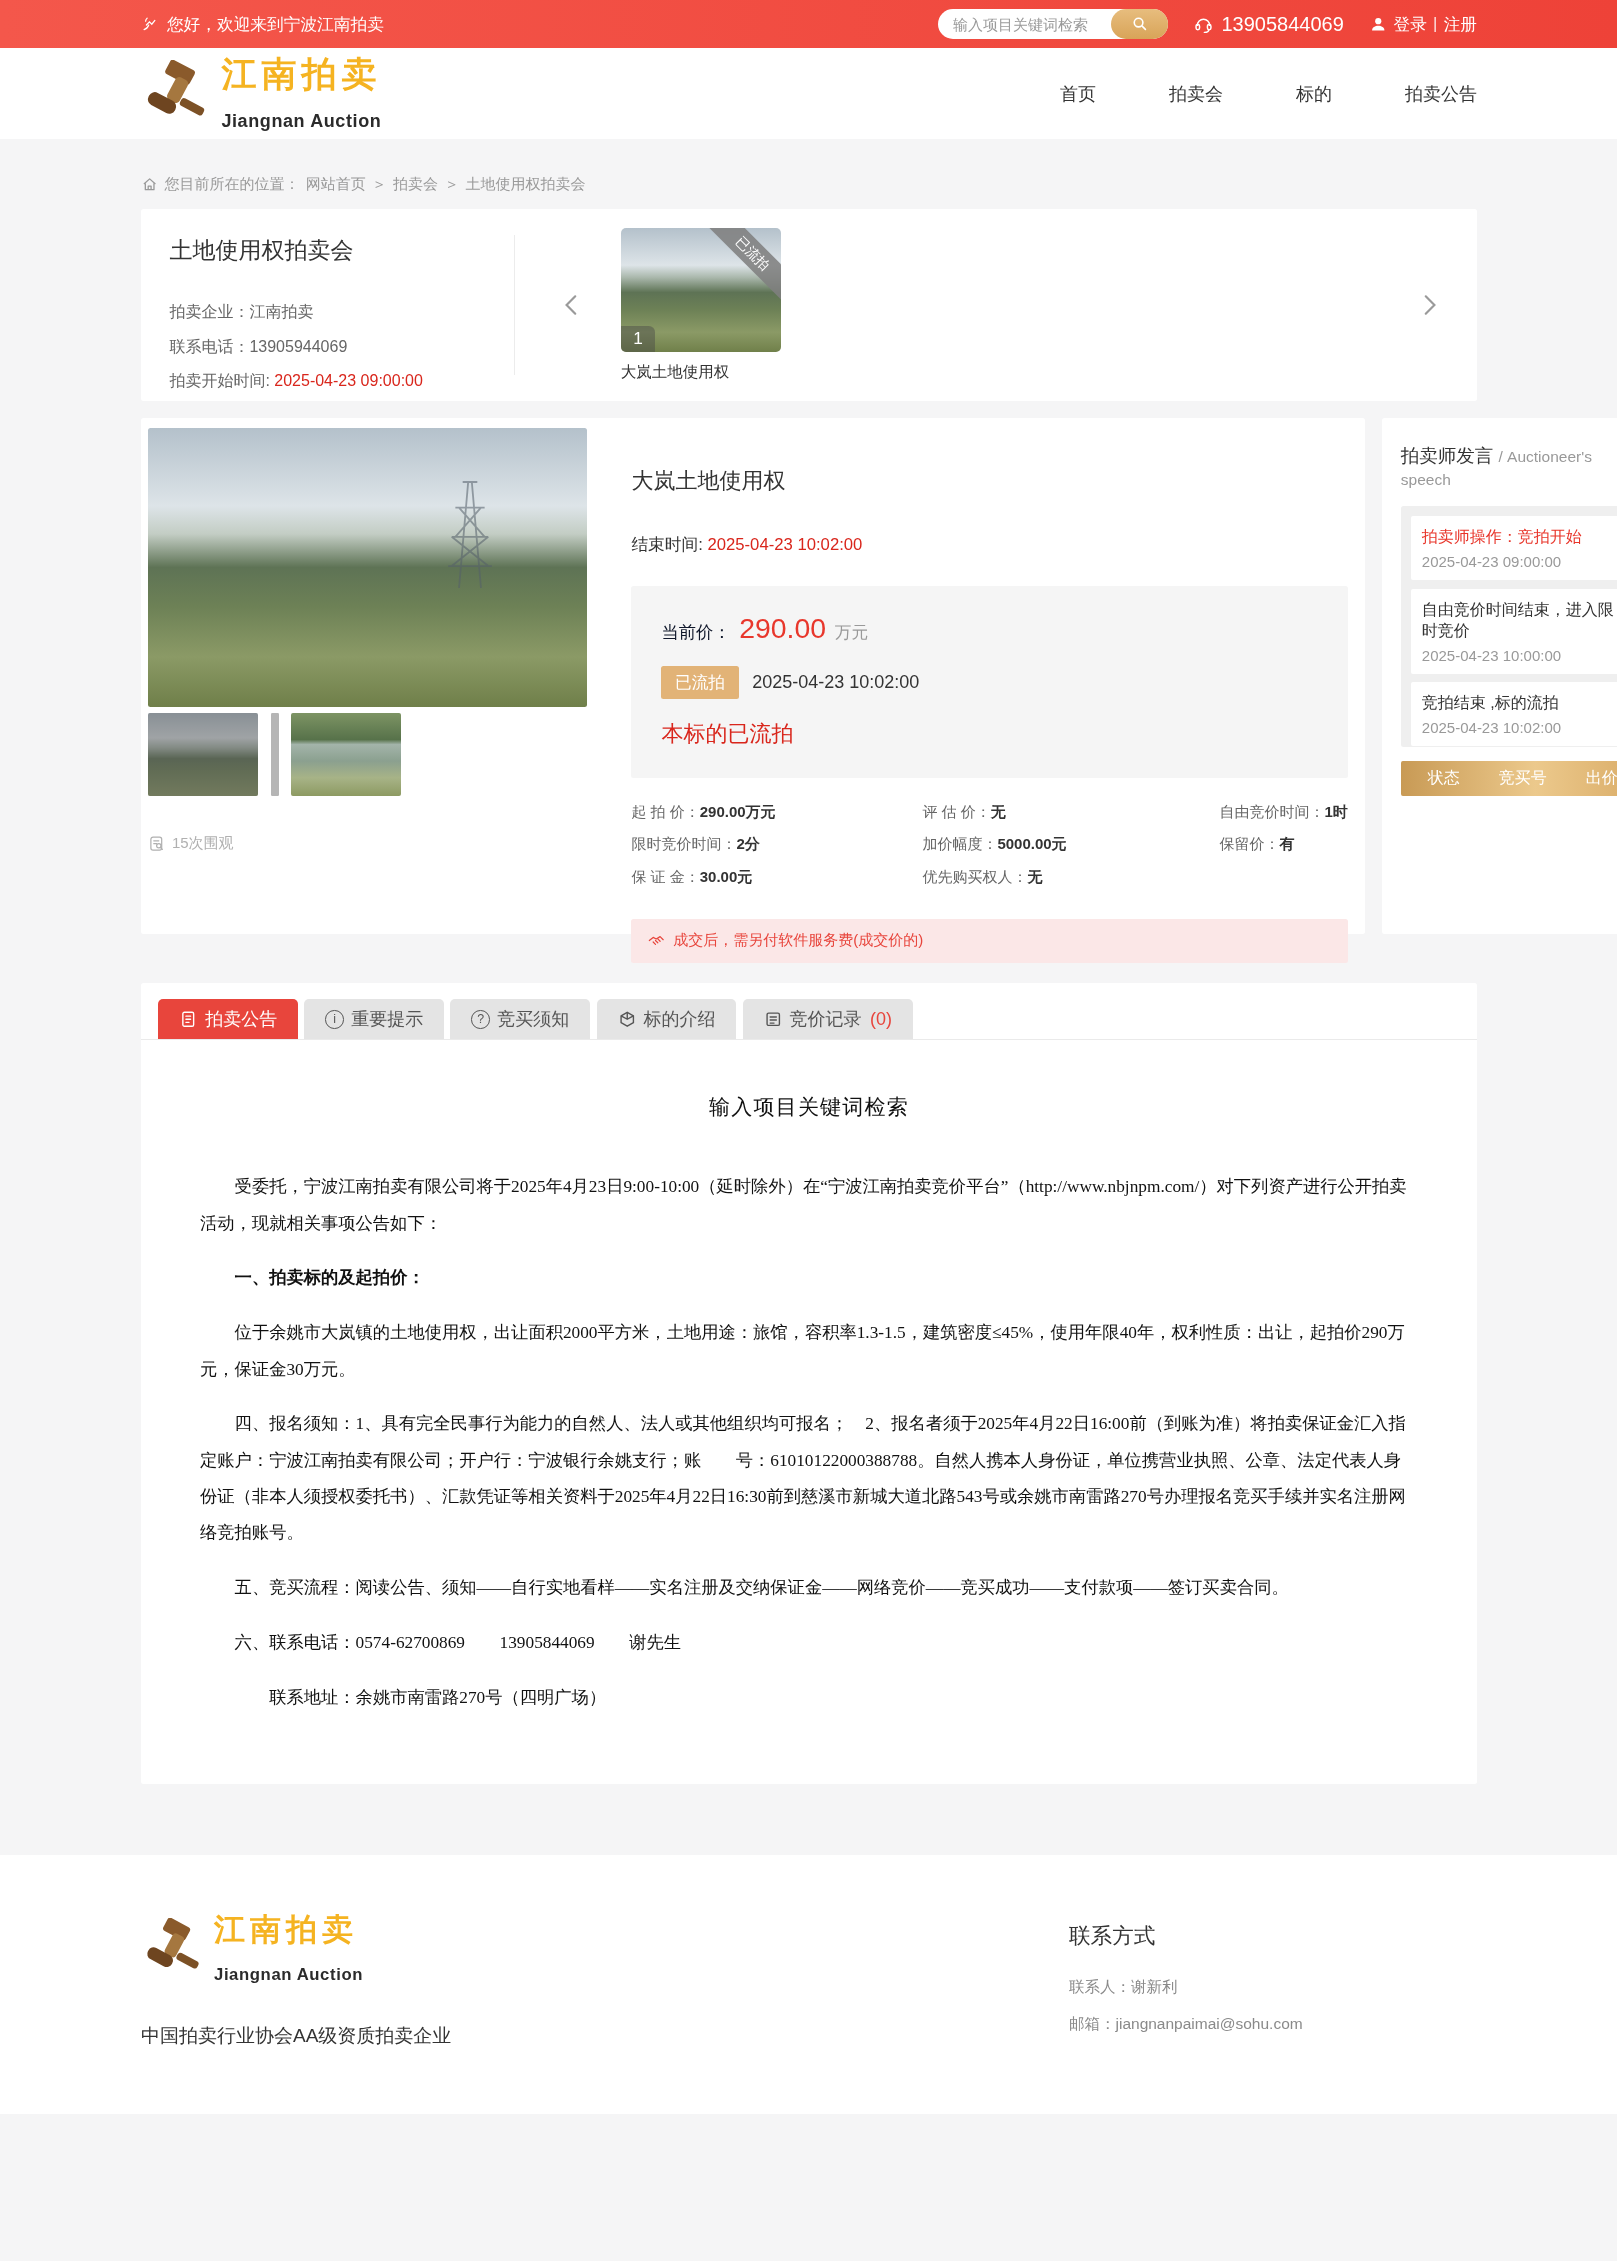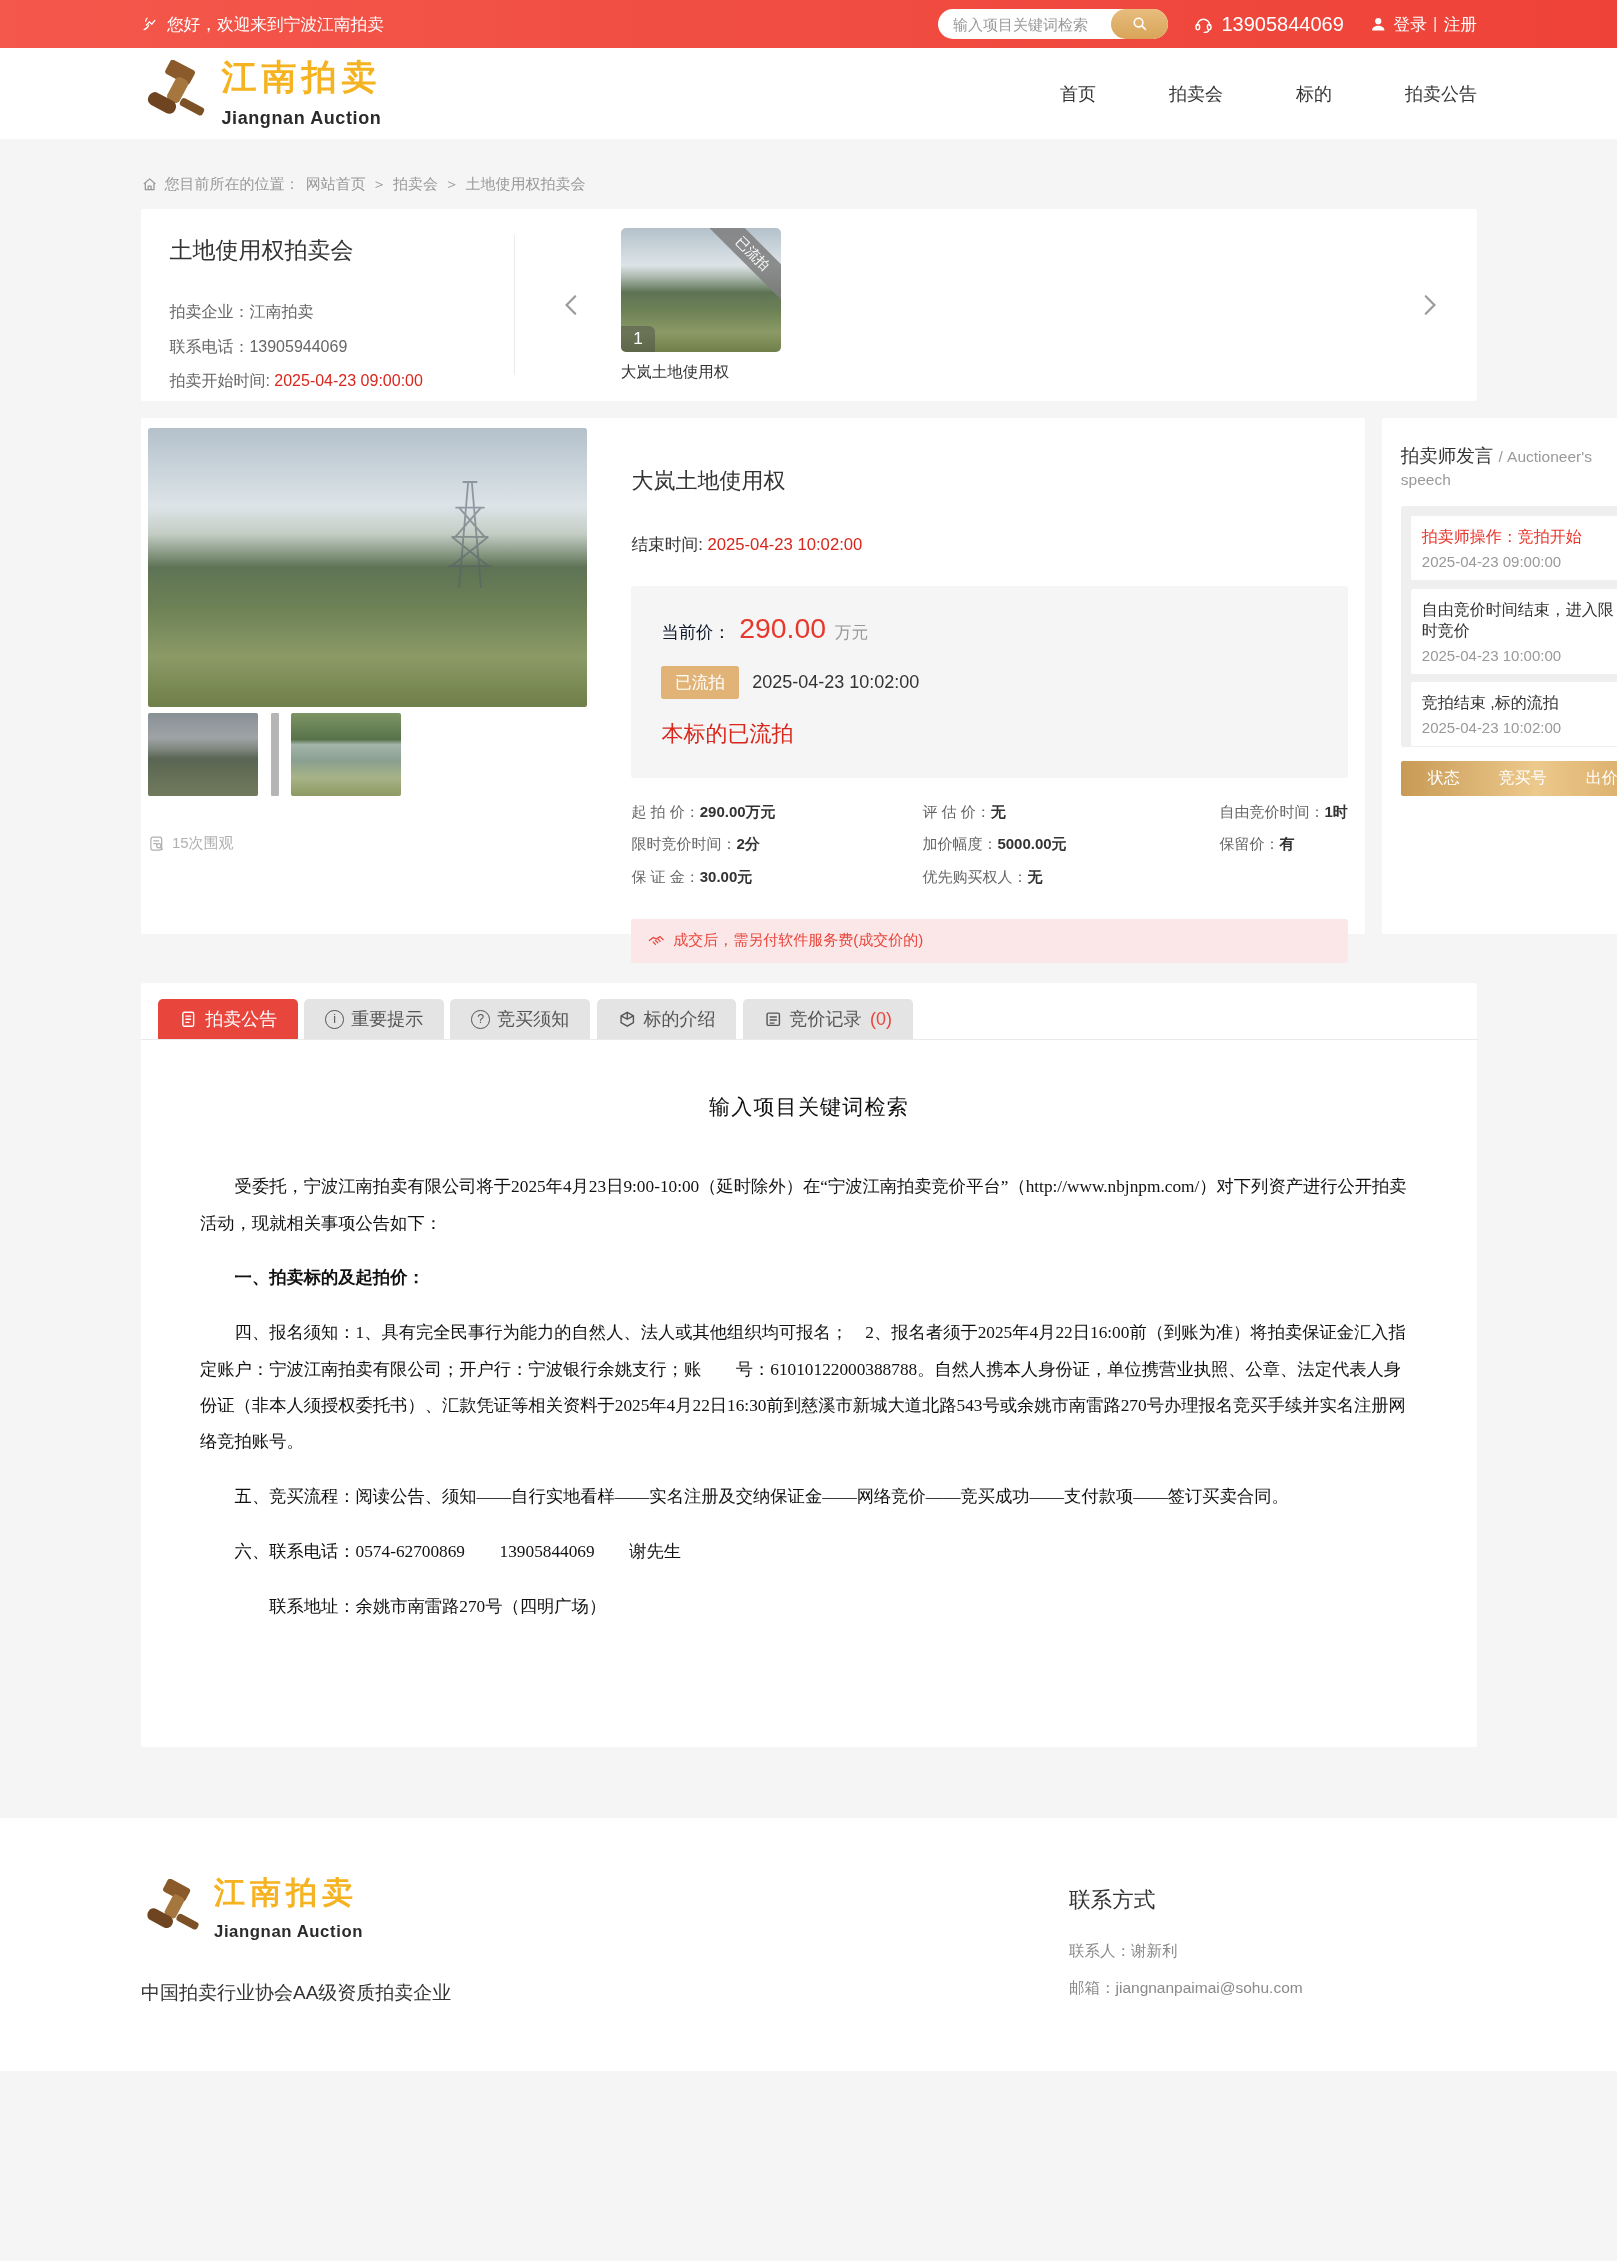--- a/index.html
+++ b/index.html
@@ -32,21 +32,21 @@
   }
   .phone { display: flex; align-items: center; gap: 7.4px; font-size: 20px; }
   .auth { display: flex; align-items: center; gap: 6.2px; font-size: 16.7px; }
   .auth .sep { opacity: .85; }
 
   
   .header { height: 91px; background: #fff; }
   .header-in { height: 100%; display: flex; align-items: center; justify-content: space-between; }
   .logo { display: flex; align-items: center; gap: 12.4px; }
   .logo-cn { font-size: 35px; font-weight: bold; color: #f5b321; letter-spacing: 5px; line-height: 1; }
-  .logo-en { font-size: 18px; font-weight: bold; color: #2b2b2b; letter-spacing: 0.6px; margin-top: 14px; text-align: center; }
+  .logo-en { font-size: 18px; font-weight: bold; color: #2b2b2b; letter-spacing: 0.6px; margin-top: 20px; }
   .nav { display: flex; gap: 73px; font-size: 18px; color: #333; }
 
   
   .breadcrumb {
     padding: 36px 0 15px; display: flex; align-items: center; gap: 6.2px;
     font-size: 15px; color: #999;
   }
 
   
   .card { background: #fff; border-radius: 2.5px; }
@@ -431,20 +431,21 @@
       </span>
       <span>竞价记录</span>
       <span class="cnt">(0)</span>
     </div>
   </div>
 
   <div class="annc">
     <div class="annc-title">输入项目关键词检索</div>
     <p><span>受委托，宁波江南拍卖有限公司将于2025年4月23日9:00-10:00（延时除外）在“宁波江南拍卖竞价平台”（http://www.nbjnpm.com/）对下列资产进行公开拍卖活动，现就相关事项公告如下：</span></p>
     <p><b>一、拍卖标的及起拍价：</b></p>
+    <p><span>位于余姚市大岚镇的土地使用权，出让面积2000平方米，土地用途：旅馆，容积率1.3-1.5，建筑密度≤45%，使用年限40年，权利性质：出让，起拍价290万元，保证金30万元。</span></p>
     <p><span>四、报名须知：1、具有完全民事行为能力的自然人、法人或其他组织均可报名；　2、报名者须于2025年4月22日16:00前（到账为准）将拍卖保证金汇入指定账户：宁波江南拍卖有限公司；开户行：宁波银行余姚支行；账　　号：61010122000388788。自然人携本人身份证，单位携营业执照、公章、法定代表人身份证（非本人须授权委托书）、汇款凭证等相关资料于2025年4月22日16:30前到慈溪市新城大道北路543号或余姚市南雷路270号办理报名竞买手续并实名注册网络竞拍账号。</span></p>
     <p><span>五、竞买流程：阅读公告、须知——自行实地看样——实名注册及交纳保证金——网络竞价——竞买成功——支付款项——签订买卖合同。</span></p>
     <p><span>六、联系电话：0574-62700869　　13905844069　　谢先生</span></p>
     <p class="ind4"><span>联系地址：余姚市南雷路270号（四明广场）</span></p>
   </div>
 </div>
 
 <footer class="footer">
   <div class="shell footer-in">
     <div>

